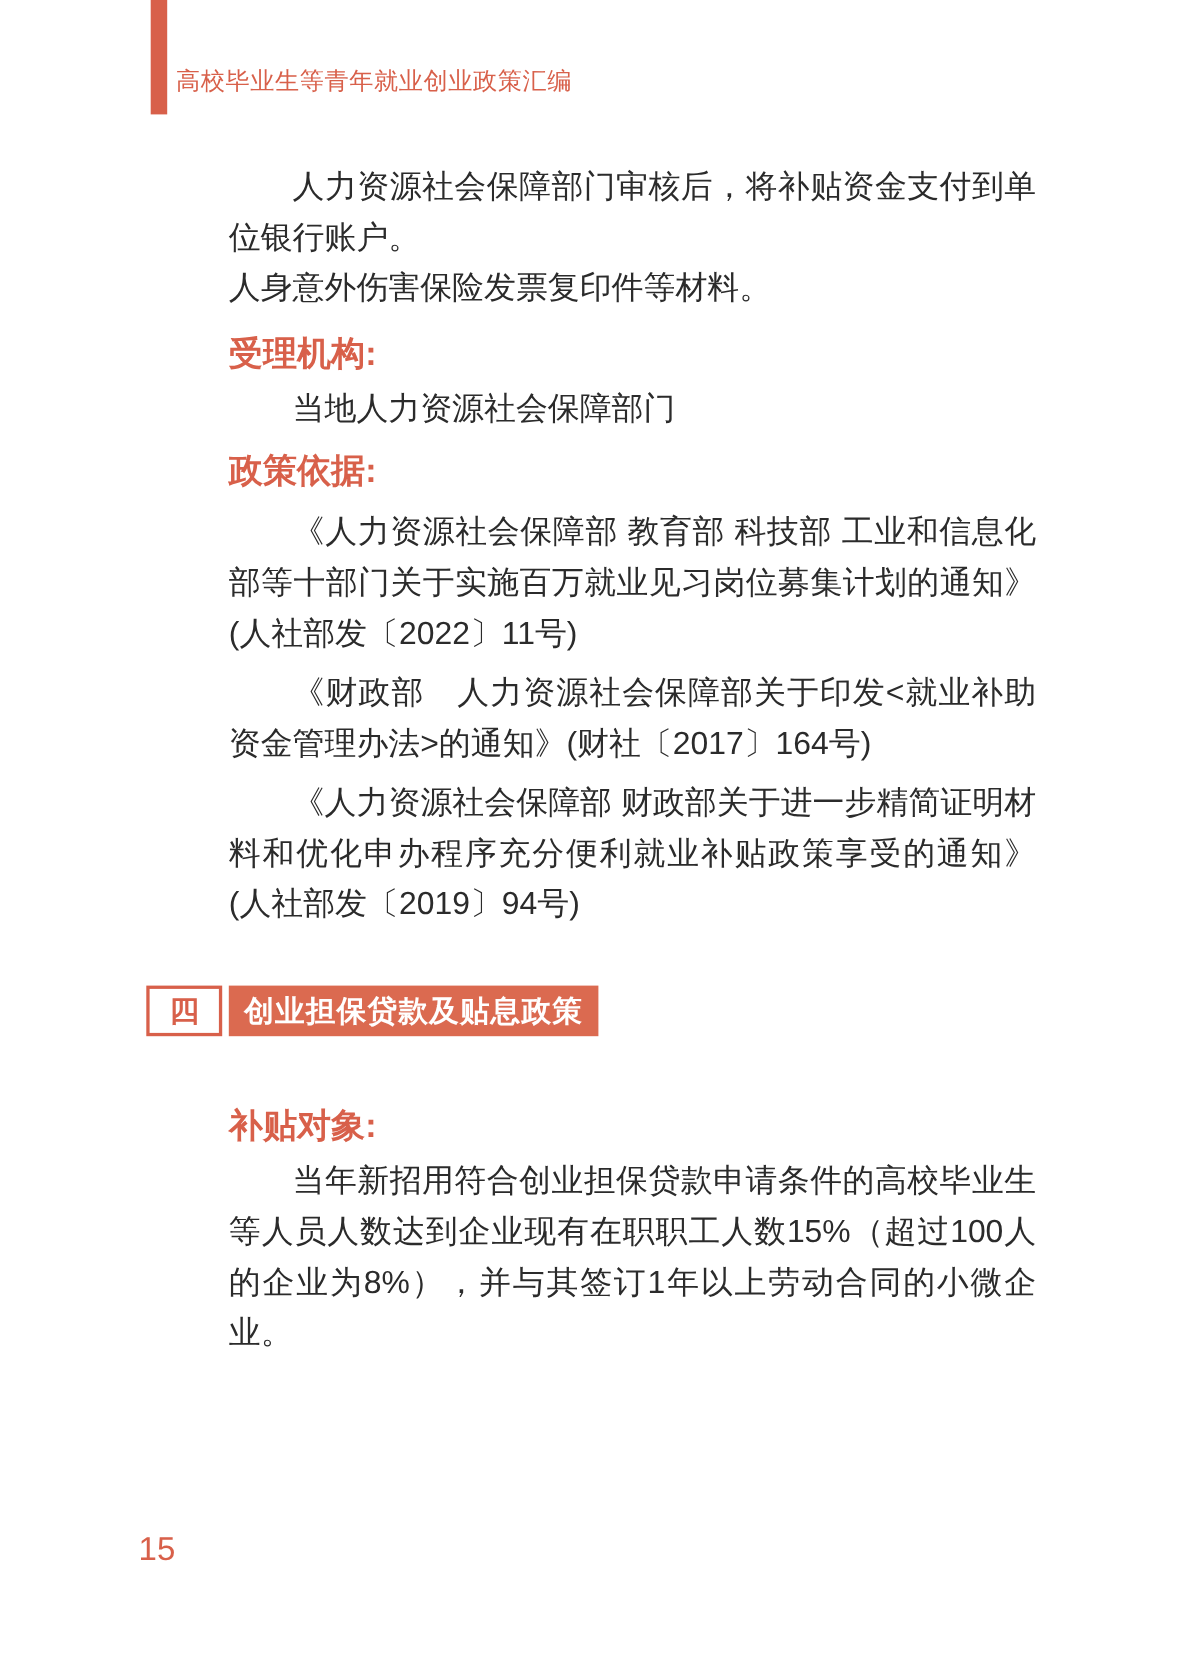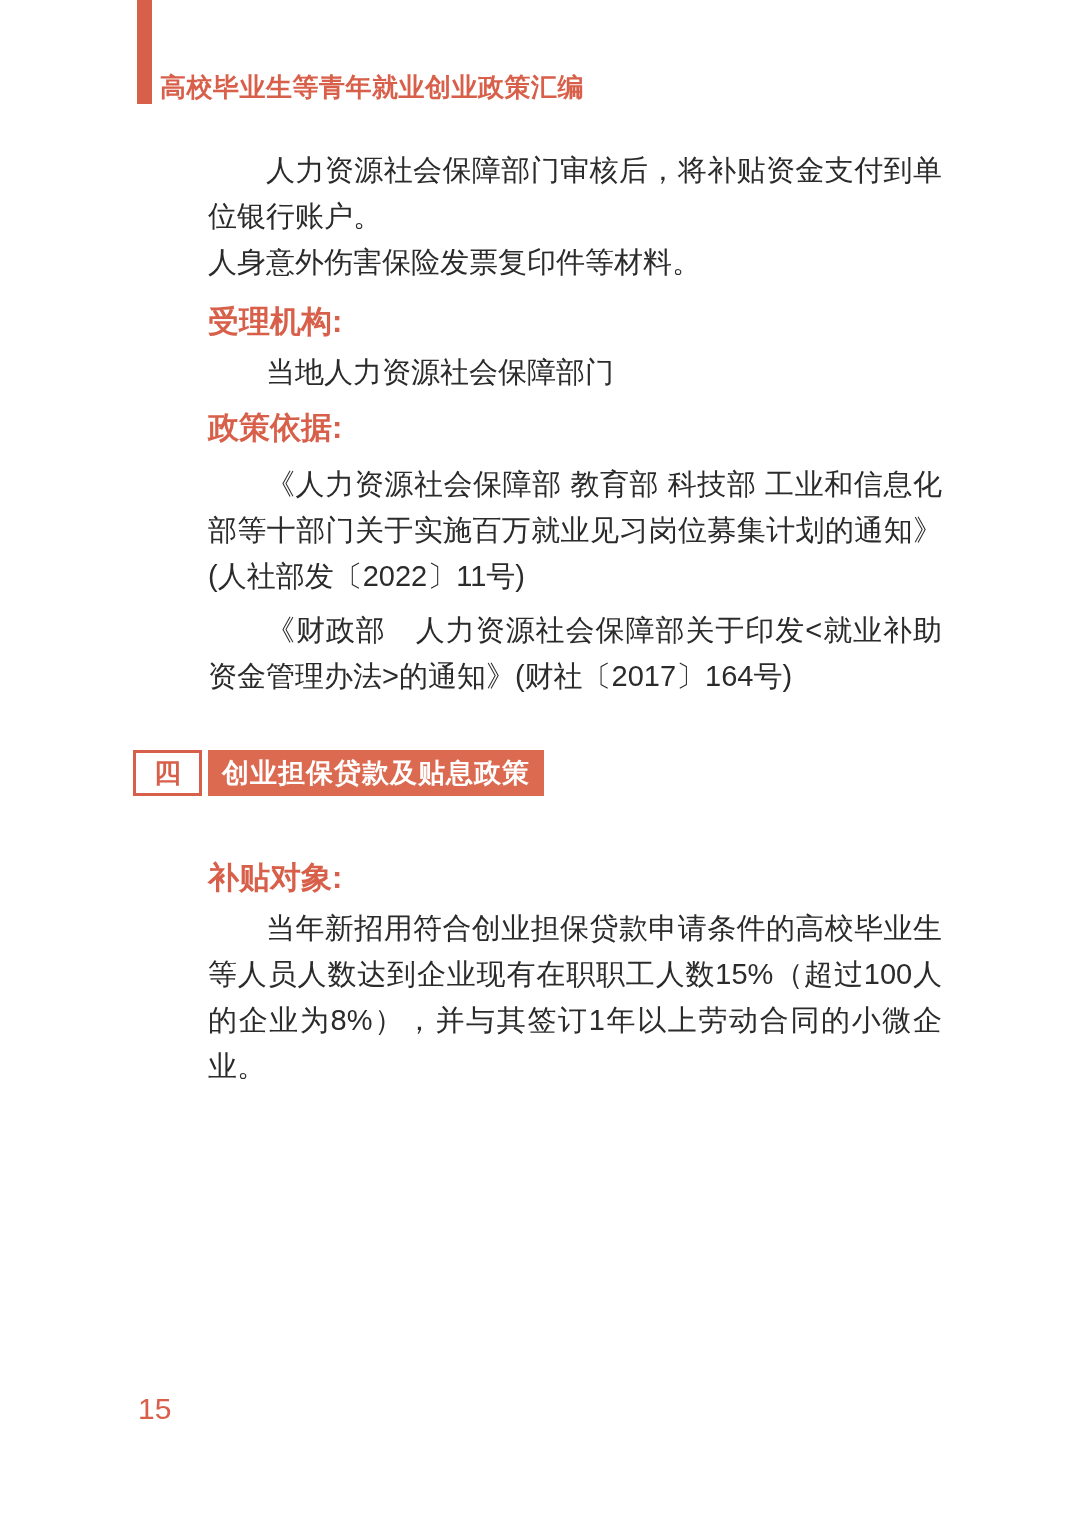--- a/index.html
+++ b/index.html
@@ -26,23 +26,23 @@
     position: absolute;
     left: 137px;
     top: 0;
     width: 15px;
     height: 104px;
     background: var(--accent, #D8604A);
   }
   .header-title {
     position: absolute;
     left: 160px;
-    top: 70px;
-    font-size: 26px;
-    font-weight: 700;
+    top: 59px;
+    font-size: 22px;
+    font-weight: 400;
     letter-spacing: 0.5px;
     color: var(--accent, #D8604A);
     white-space: nowrap;
   }
 
   
   .body-col {
     position: absolute;
     top: 147px;
     left: 208px;
@@ -102,21 +102,21 @@
     display: flex;
     align-items: center;
     justify-content: center;
     letter-spacing: 1px;
     flex: 0 0 auto;
   }
 
   
   .page-number {
     position: absolute;
-    left: 138px;
+    left: 126px;
     top: 1392px;
     font-size: 30px;
     font-weight: 500;
     color: var(--accent, #D8604A);
   }
 </style>
 </head>
 <body>
 
 <div class="page">
@@ -134,20 +134,21 @@
 
     <p class="para after-heading">当地人力资源社会保障部门</p>
 
     <h2 class="heading h-policy">政策依据:</h2>
 
     <p class="para ref first">《人力资源社会保障部 教育部 科技部 工业和信息化部等十部门关于实施百万就业见习岗位募集计划的通知》(人社部发〔2022〕11号)</p>
 
 
     <p class="para ref">《财政部　人力资源社会保障部关于印发&lt;就业补助资金管理办法&gt;的通知》(财社〔2017〕164号)</p>
 
+    <p class="para ref">《人力资源社会保障部 财政部关于进一步精简证明材料和优化申办程序充分便利就业补贴政策享受的通知》(人社部发〔2019〕94号)</p>
 
     <div class="section-banner">
       <div class="section-number-box">
         <span>四</span>
       </div>
       <div class="section-title-bar">创业担保贷款及贴息政策</div>
     </div>
 
     <h2 class="heading h-target">补贴对象:</h2>
 

